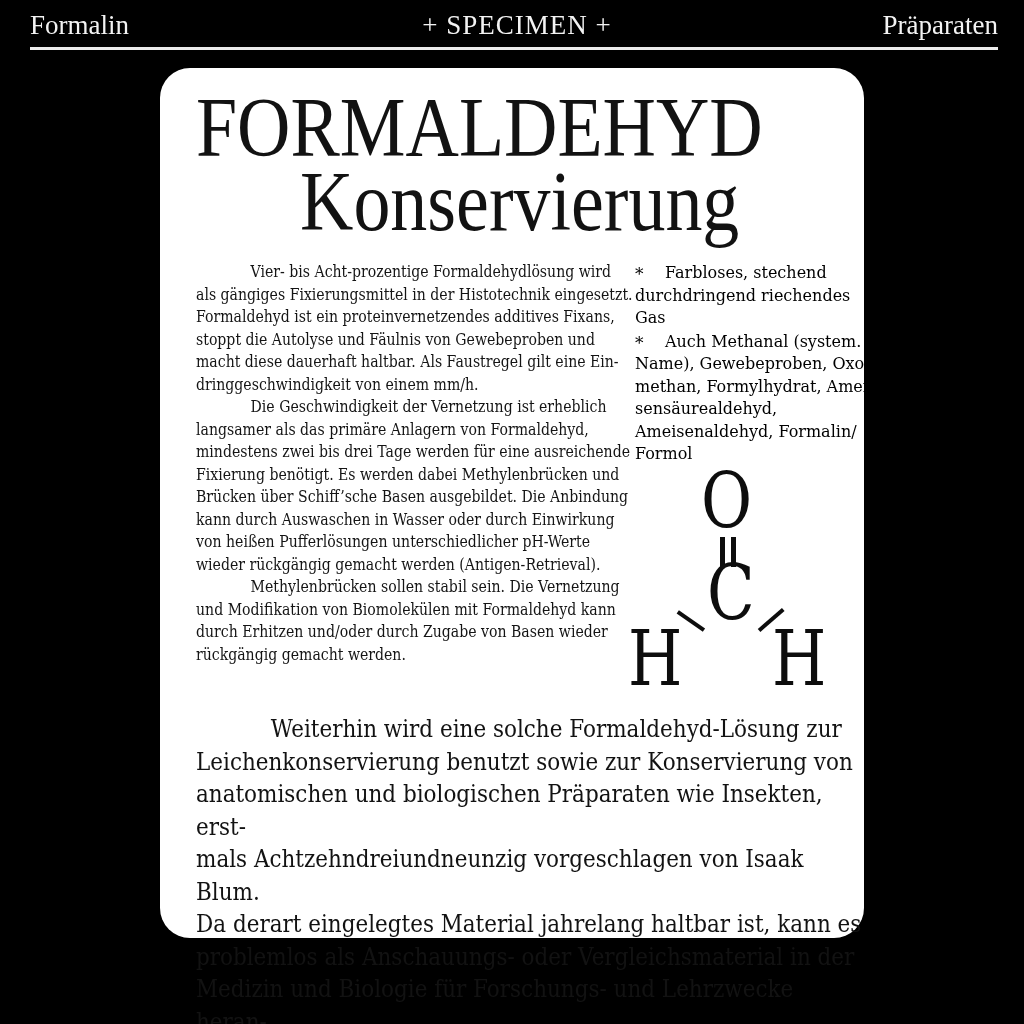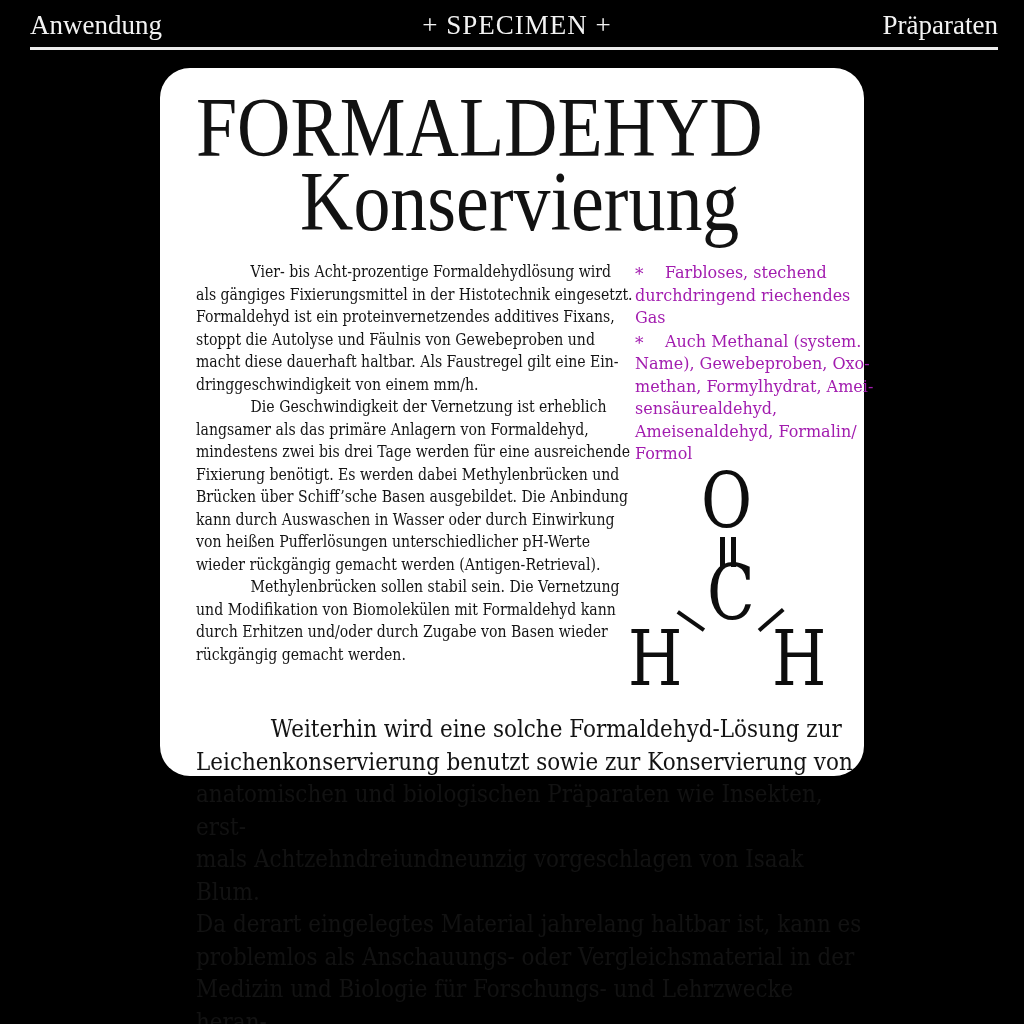--- a/index.html
+++ b/index.html
@@ -10,39 +10,39 @@
   
   .hdr-label { position:absolute; top:8px; color:#f3f3f3; font-size:27px;
                line-height:34px; white-space:nowrap; }
   .hdr-left   { left:30px; }
   .hdr-center { left:0; right:0; text-align:center; letter-spacing:1px;padding-left:10px; }
   .hdr-right  { right:26px; }
   .hdr-rule { position:absolute; left:30px; right:26px; top:47px; height:3px;
               background:#ececec; }
 
   
-  .card { position:absolute; left:160px; top:68px; width:704px; height:708px;
+  .card { position:absolute; left:160px; top:68px; width:704px; height:870px;
           background:#ffffff; border-radius:30px; color:#121212; }
 
   
   .title { position:absolute; left:36px; top:20px; margin:0; font-weight:normal; }
   .title span { display:block; font-size:84px; line-height:80px;
                 transform:scaleX(0.88); transform-origin:0 0; white-space:nowrap; }
   .t2 { margin-left:104px; margin-top:-6px; }
 
   
   .col-left { position:absolute; left:36px; top:193px; width:500px;
               transform:scaleX(0.88); transform-origin:0 0; }
   .col-left p { margin:0; font-family:"DejaVu Serif", serif; font-size:16px;
                 line-height:22.5px; white-space:pre-line; text-indent:62px;
                 color:#141414; }
 
   .col-right { position:absolute; left:475px; top:193px; width:250px; }
   .bullet { margin:0; font-family:"DejaVu Serif", serif; font-size:16px;
-            line-height:22.5px; color:#a21caf; }
+            line-height:22.5px; color:#000000; }
   .ast { display:inline-block; width:30px; transform:translateY(2px);
          font-size:17px; }
   .btxt { white-space:pre-line; }
 
   
   .molecule { position:absolute; left:-10px; top:208px; width:215px; height:240px; }
   .atom { position:absolute; font-family:"DejaVu Serif", serif; font-size:76px;
           line-height:76px; color:#0d0d0d; transform:scaleX(0.82);
           transform-origin:0 0; }
   .atom-o { left:76px;  top:-6px; }
@@ -60,21 +60,21 @@
   .footer-par { position:absolute; left:36px; top:645px; margin:0; width:780px;
                 font-family:"DejaVu Serif", serif; font-size:25px;
                 line-height:32.5px; white-space:pre-line; text-indent:87px;
                 transform:scaleX(0.86); transform-origin:0 0; color:#121212; }
 </style>
 </head>
 <body>
 
 <div class="page">
 
-  <div class="hdr-label hdr-left">Anwendung</div>
+  <div class="hdr-label hdr-left">Formalin</div>
   <div class="hdr-label hdr-center">+ SPECIMEN +</div>
   <div class="hdr-label hdr-right">Präparaten</div>
   <div class="hdr-rule"></div>
 
   <div class="card">
 
     <h1 class="title">
       <span class="t1">FORMALDEHYD</span>
       <span class="t2">Konservierung</span>
     </h1>

